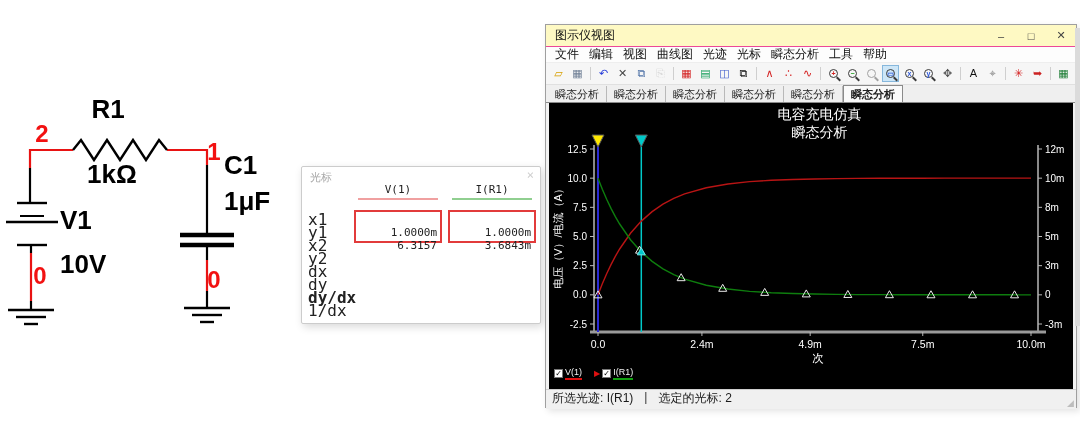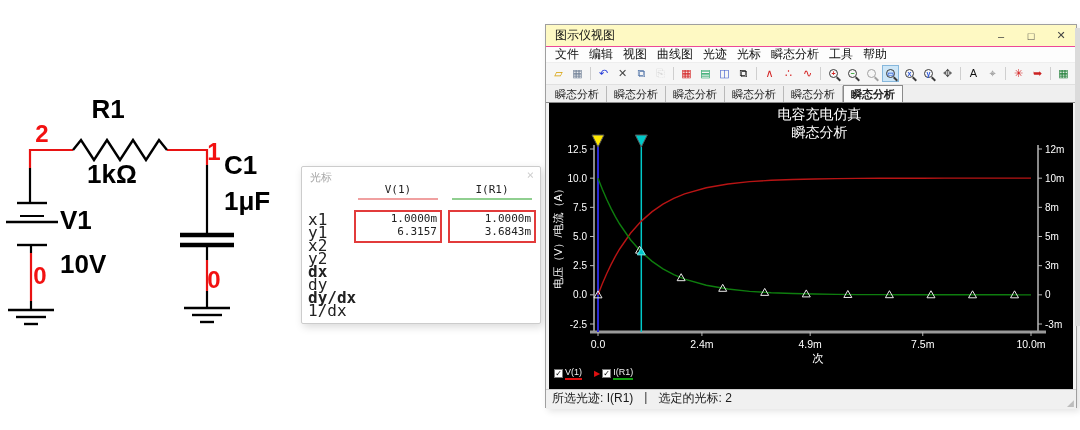--- a/index.html
+++ b/index.html
@@ -12,21 +12,21 @@
   
   #cursor-panel { position:absolute; left:301px; top:166px; width:240px; height:158px;
     background:#ffffff; border:1px solid #cccccc; border-radius:2px;
     box-shadow:2px 3px 9px rgba(0,0,0,0.15); font-family:"DejaVu Sans Mono", monospace; }
   .cp-title { position:absolute; left:8px; top:3px; font-size:11px; color:#a8a8a8;
     font-family:"Liberation Sans", sans-serif; }
   .cp-close { position:absolute; right:6px; top:1px; font-size:12px; color:#cfcfcf; cursor:default; }
   .cp-header { position:absolute; top:16px; font-size:11px; color:#222; text-align:center; width:88px; }
   .cp-underline { position:absolute; top:31px; height:2px; width:80px; }
   .cp-row-label { position:absolute; left:6px; font-size:16px; color:#222; line-height:13px; }
-  .cp-box { position:absolute; top:43px; height:33px; width:88px; border:2px solid #e23b3b; padding-top:0; }
+  .cp-box { position:absolute; top:43px; height:33px; width:88px; border:2px solid #e23b3b; padding-top:14px; }
   .cp-val { font-size:11px; color:#222; text-align:right; padding-right:3px; line-height:13px; }
 
   
   #grapher { position:absolute; left:545px; top:24px; width:532px; height:384px;
     background:#f2f2f2; border:1px solid #9f9f9f; box-shadow:3px 3px 7px rgba(0,0,0,0.12);
     display:flex; flex-direction:column; }
   .titlebar { height:22px; background:#fef9c3; display:flex; align-items:center;
     border-bottom:1px solid #ec4899; flex:none; }
   .win-title { font-size:12px; padding-left:9px; color:#111; }
   .win-controls { margin-left:auto; display:flex; height:100%; }
@@ -130,21 +130,21 @@
 </svg>
 
 <div id="cursor-panel">
   <span class="cp-title">光标</span>
   <span class="cp-close">×</span>
   <div id="cp-body">
       <div class="cp-row-label" style="top: 46px;">x1</div>
       <div class="cp-row-label" style="top: 59px;">y1</div>
       <div class="cp-row-label" style="top: 72px;">x2</div>
       <div class="cp-row-label" style="top: 85px; text-align: right;">y2</div>
-      <div class="cp-row-label" style="top: 98px; font-weight: bold;">dx</div>
+      <div class="cp-row-label" style="top: 98px;">dx</div>
       <div class="cp-row-label" style="top: 111px;">dy</div>
       <div class="cp-row-label" style="top: 124px; font-weight: bold;">dy/dx</div>
       <div class="cp-row-label" style="top: 137px;">1/dx</div>
       <div class="cp-header" style="left: 52px;">V(1)</div>
       <div class="cp-underline" style="left: 56px; background: rgb(240, 160, 160);"></div>
       <div class="cp-box" style="left: 52px; border-color: rgb(226, 59, 59);">
         <div class="cp-val">1.0000m</div>
         <div class="cp-val">6.3157</div>
       </div>
       <div class="cp-header" style="left: 146px;">I(R1)</div>

